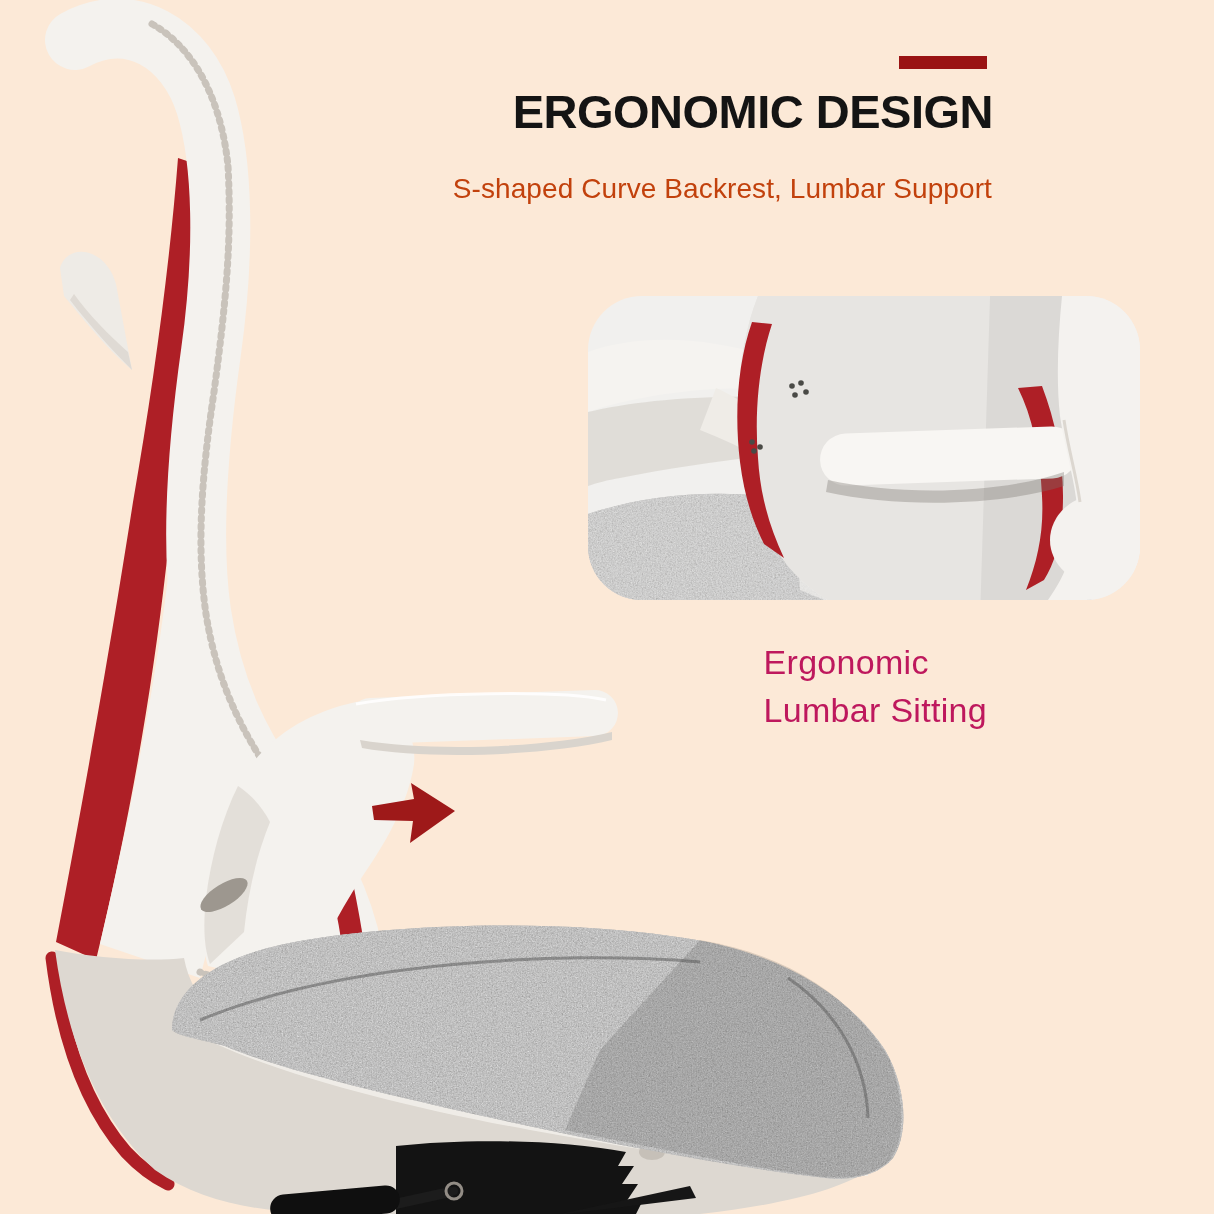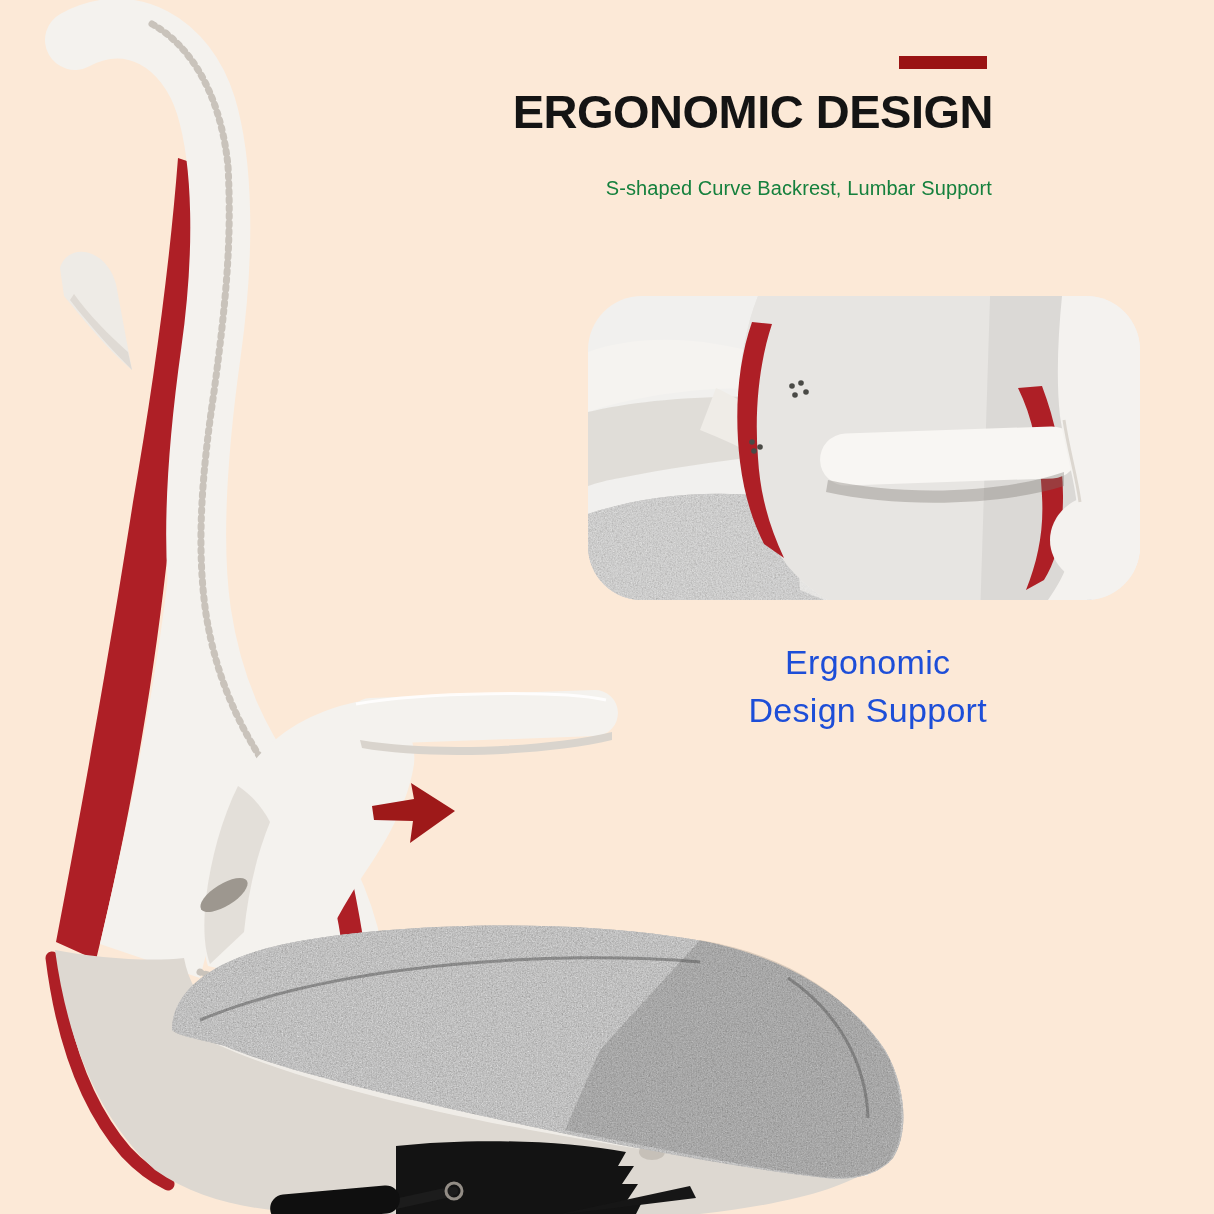--- a/index.html
+++ b/index.html
@@ -18,28 +18,28 @@
     position:absolute;top:56px;right:69px;width:88px;height:13px;
     background:var(--accent-bar,#9a1313);
   }
   .headline{
     position:absolute;top:86px;right:63px;margin:0;
     font-size:47px;line-height:52px;font-weight:bold;letter-spacing:-.5px;
     color:var(--ink,#141414);white-space:nowrap;
   }
   .subtitle{
     position:absolute;top:172px;right:64px;margin:0;
-    text-align:center;font-size:20px;line-height:33px;font-weight:400;
-    color:#15803d;letter-spacing:.1px;
+    text-align:center;font-size:28px;line-height:33px;font-weight:400;
+    color:#c2410c;letter-spacing:.1px;
   }
   .subtitle p{margin:0;}
   .inset-caption{
     position:absolute;top:638px;right:69px;margin:0;
-    text-align:center;font-size:34px;line-height:48px;font-weight:400;
-    color:#1d4ed8;letter-spacing:.3px;
+    text-align:left;font-size:34px;line-height:48px;font-weight:400;
+    color:#be185d;letter-spacing:.3px;
   }
   .inset-caption p{margin:0;}
 
   
   .c-red{fill:var(--chair-red,#ae1f26);}
   .s-red{stroke:var(--chair-red,#ae1f26);}
   .c-white{fill:var(--chair-white,#f4f2ee);}
   .s-white{stroke:var(--chair-white,#f4f2ee);}
   .c-shell{fill:var(--shell,#ddd8d1);}
   .c-cushion{fill:var(--cushion,#a2a09e);}
@@ -193,15 +193,15 @@
   <div class="accent-bar"></div>
 
   <h1 class="headline">ERGONOMIC DESIGN</h1>
 
   <div class="subtitle">
     <p>S-shaped Curve Backrest, Lumbar Support</p>
   </div>
 
   <div class="inset-caption">
     <p>Ergonomic</p>
-    <p>Design Support</p>
+    <p>Lumbar Sitting</p>
   </div>
 </div>
 
 </body></html>

